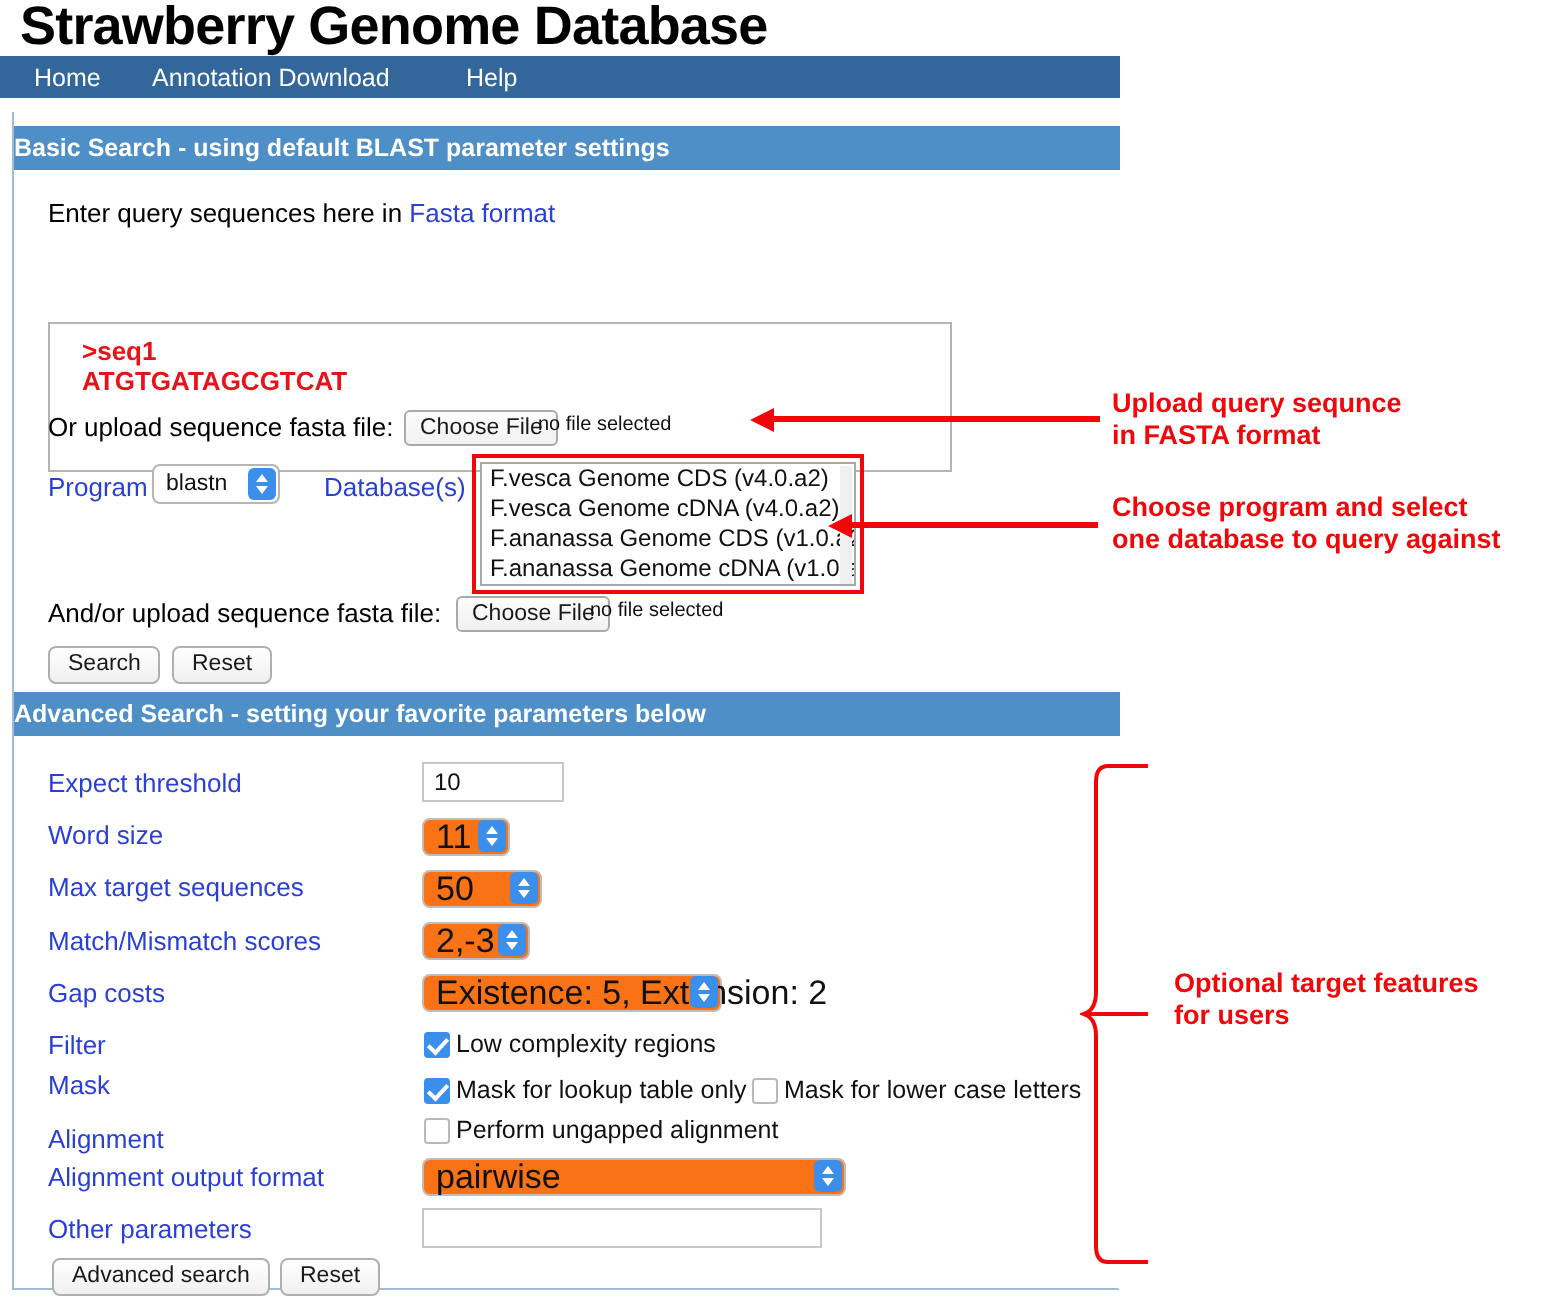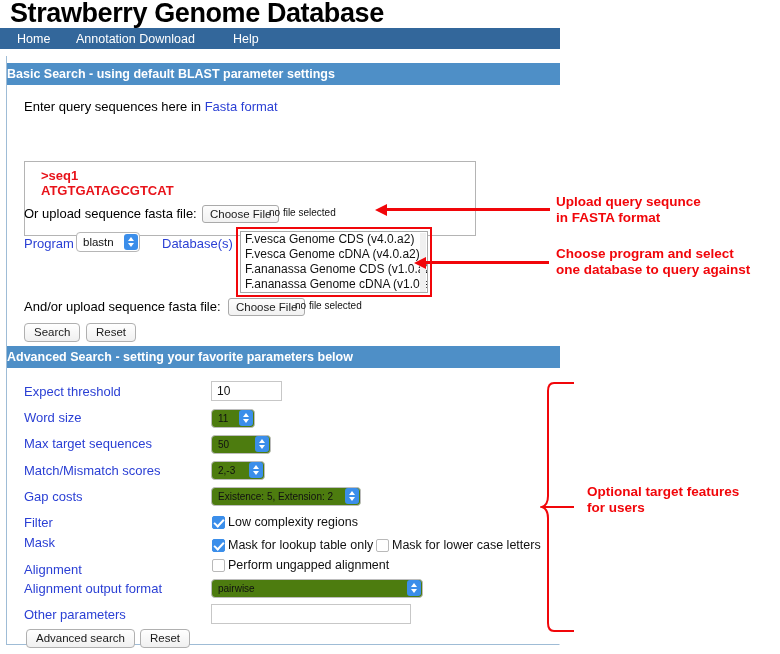--- a/index.html
+++ b/index.html
@@ -209,24 +209,24 @@
     padding-left:5px;
     height:20px;
   }
   .in-expect{left:211px;top:381px;width:71px;}
   .in-other{left:211px;top:604px;width:200px;}
 
   .mini-sel{
     position:absolute;
     border:1px solid #bdbdbd;
     border-radius:4px;
-    background:#4d7c0f;
+    background:#f97316;
     box-sizing:border-box;
     height:19px;
-    font-size:10px;
+    font-size:17px;
     line-height:17px;
     padding-left:6px;
     color:#111;
     white-space:nowrap;
     cursor:pointer;
   }
   .ms-word{left:211px;top:409px;width:44px;}
   .ms-maxt{left:211px;top:435px;width:60px;}
   .ms-match{left:211px;top:461px;width:54px;}
   .ms-gap{left:211px;top:487px;width:150px;}

